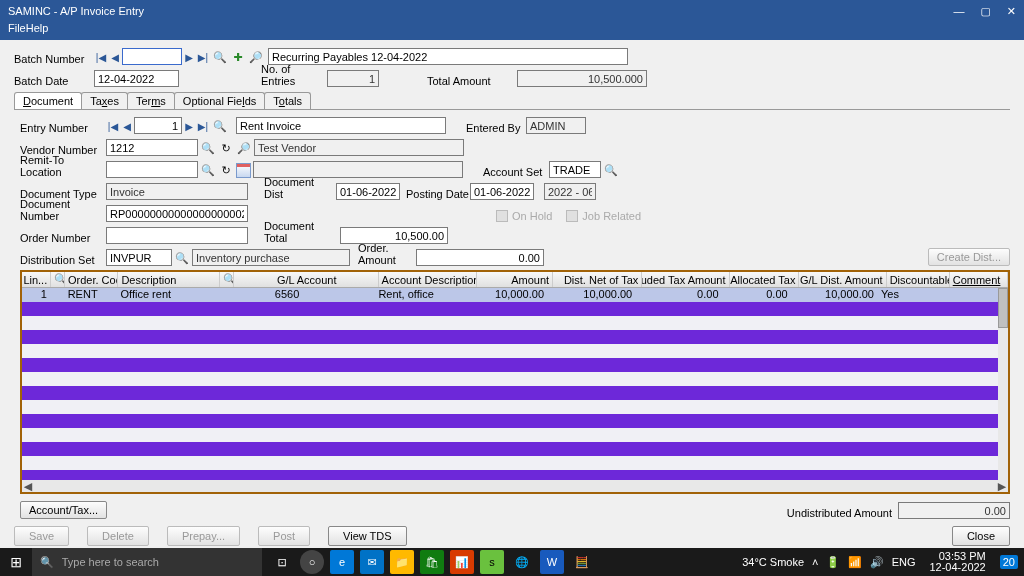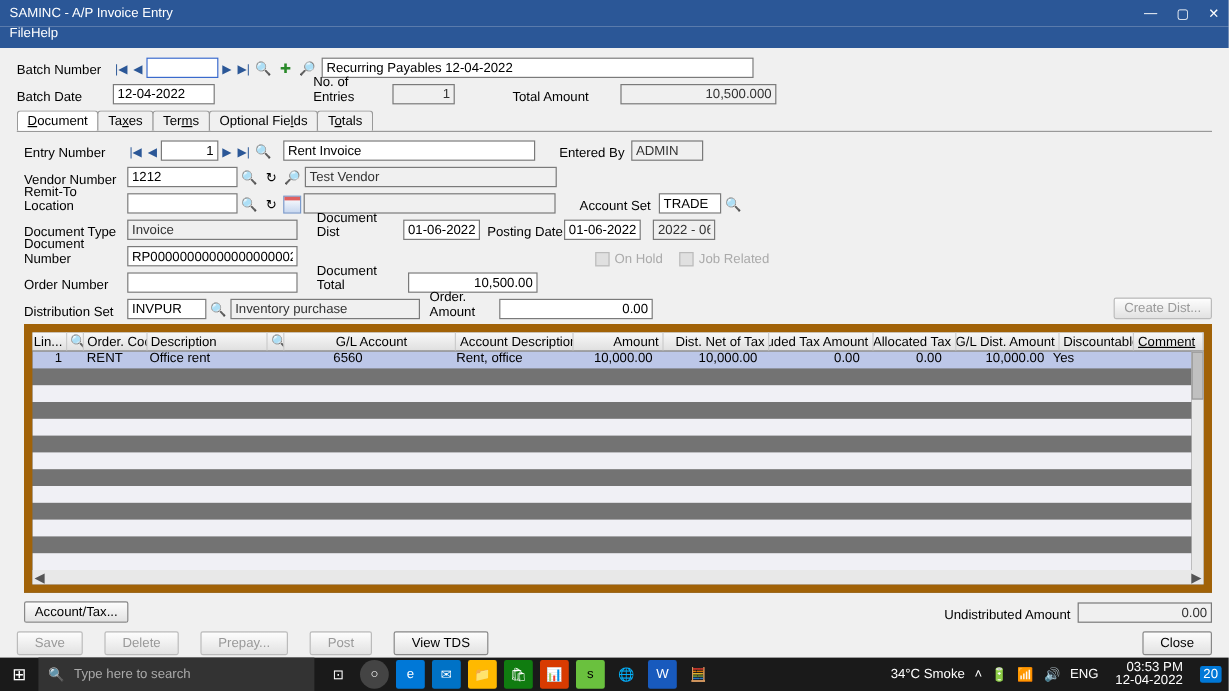--- a/index.html
+++ b/index.html
@@ -37,21 +37,21 @@
 .tab.active { background: #fff; position: relative; z-index: 1; }
 .tab .ul { text-decoration: underline; }
 
 .inner { padding-left: 6px; }
 
 .chk { width: 12px; height: 12px; border: 1px solid #888; background: #f0f0f0; display: inline-block; margin-right: 4px; vertical-align: middle; }
 .chk.dis { background: #e0e0e0; border-color: #bbb; }
 .chk-label { color: #888; }
 .chk-label.dis { color: #aaa; }
 
-.grid { border: 7px solid #a16207; margin-top: 4px; height: 224px; position: relative; background: #737373; }
+.grid { border: 2px solid #a16207; margin-top: 4px; height: 224px; position: relative; background: #6d28d9; }
 .grid-head { display: flex; background: linear-gradient(#f8f8f8,#e0e0e0); border-bottom: 1px solid #aaa; height: 16px; }
 .gh { border-right: 1px solid #ccc; padding: 1px 3px; overflow: hidden; white-space: nowrap; display: flex; align-items: center; }
 .gh.r { justify-content: flex-end; }
 .grid-body { position: absolute; top: 16px; bottom: 12px; left: 0; right: 10px; overflow: hidden; }
 .gr { display: flex; height: 14px; }
 .gr.odd { background: #f0f0f5; }
 .gr.sel { background: #bcc7e8; }
 .gc { border-right: 1px solid transparent; padding: 0 3px; overflow: hidden; white-space: nowrap; }
 .gc.r { text-align: right; }
 .vscroll { position: absolute; top: 16px; right: 0; bottom: 12px; width: 10px; background: #e8e8e8; }

